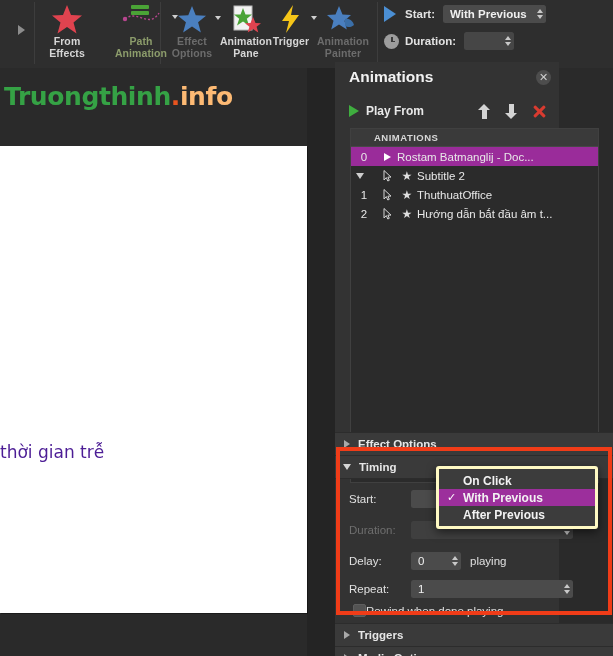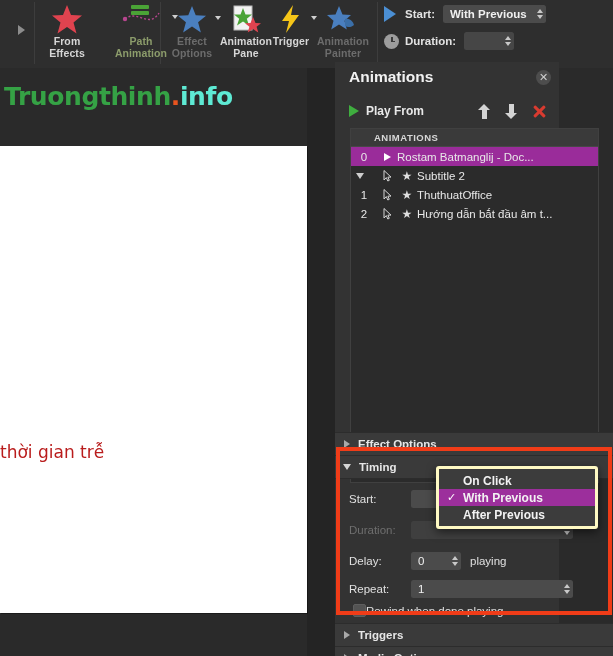--- a/index.html
+++ b/index.html
@@ -30,26 +30,26 @@
   .stepper{position:absolute;right:3px;top:50%;transform:translateY(-50%);
            display:flex;flex-direction:column;gap:2px;}
   .stepper i{display:block;width:0;height:0;border-left:3px solid transparent;
              border-right:3px solid transparent;}
   .stepper i.up{border-bottom:4px solid #c9c9c9;}
   .stepper i.dn{border-top:4px solid #c9c9c9;}
 
   
   .wm{position:absolute;left:4px;top:82px;font-size:25px;font-weight:bold;
       letter-spacing:-.4px;font-family:"DejaVu Sans",sans-serif;}
-  .wm .g{color:#35a245;}.wm .d{color:#e8541f;}.wm .o{color:#5eead4;}
+  .wm .g{color:#35a245;}.wm .d{color:#e8541f;}.wm .o{color:#fdba74;}
 
   
   .slide{position:absolute;left:0;top:146px;width:307px;height:467px;background:#fff;
          box-shadow:1px 1px 0 rgba(0,0,0,.35);}
-  .slide-txt{position:absolute;left:0px;top:296px;font-size:17px;color:#b91c1c;
+  .slide-txt{position:absolute;left:0px;top:296px;font-size:17px;color:#4c1d95;
              font-family:"DejaVu Sans",sans-serif;white-space:nowrap;}
   .canvas-strip{position:absolute;left:307px;top:68px;width:28px;height:588px;background:#242424;}
 
   
   .panel{position:absolute;left:335px;top:62px;width:224px;height:594px;background:#333333;}
   .panel-title{position:absolute;left:14px;top:6px;font-size:15.5px;color:#f2f2f2;font-weight:bold;}
   .close-btn{position:absolute;right:8px;top:8px;width:15px;height:15px;border-radius:50%;
              background:#4d4d4d;color:#d0d0d0;font-size:11px;line-height:15px;text-align:center;
              font-family:"DejaVu Sans",sans-serif;}
   .playfrom{position:absolute;left:14px;top:42px;display:flex;align-items:center;gap:7px;}

